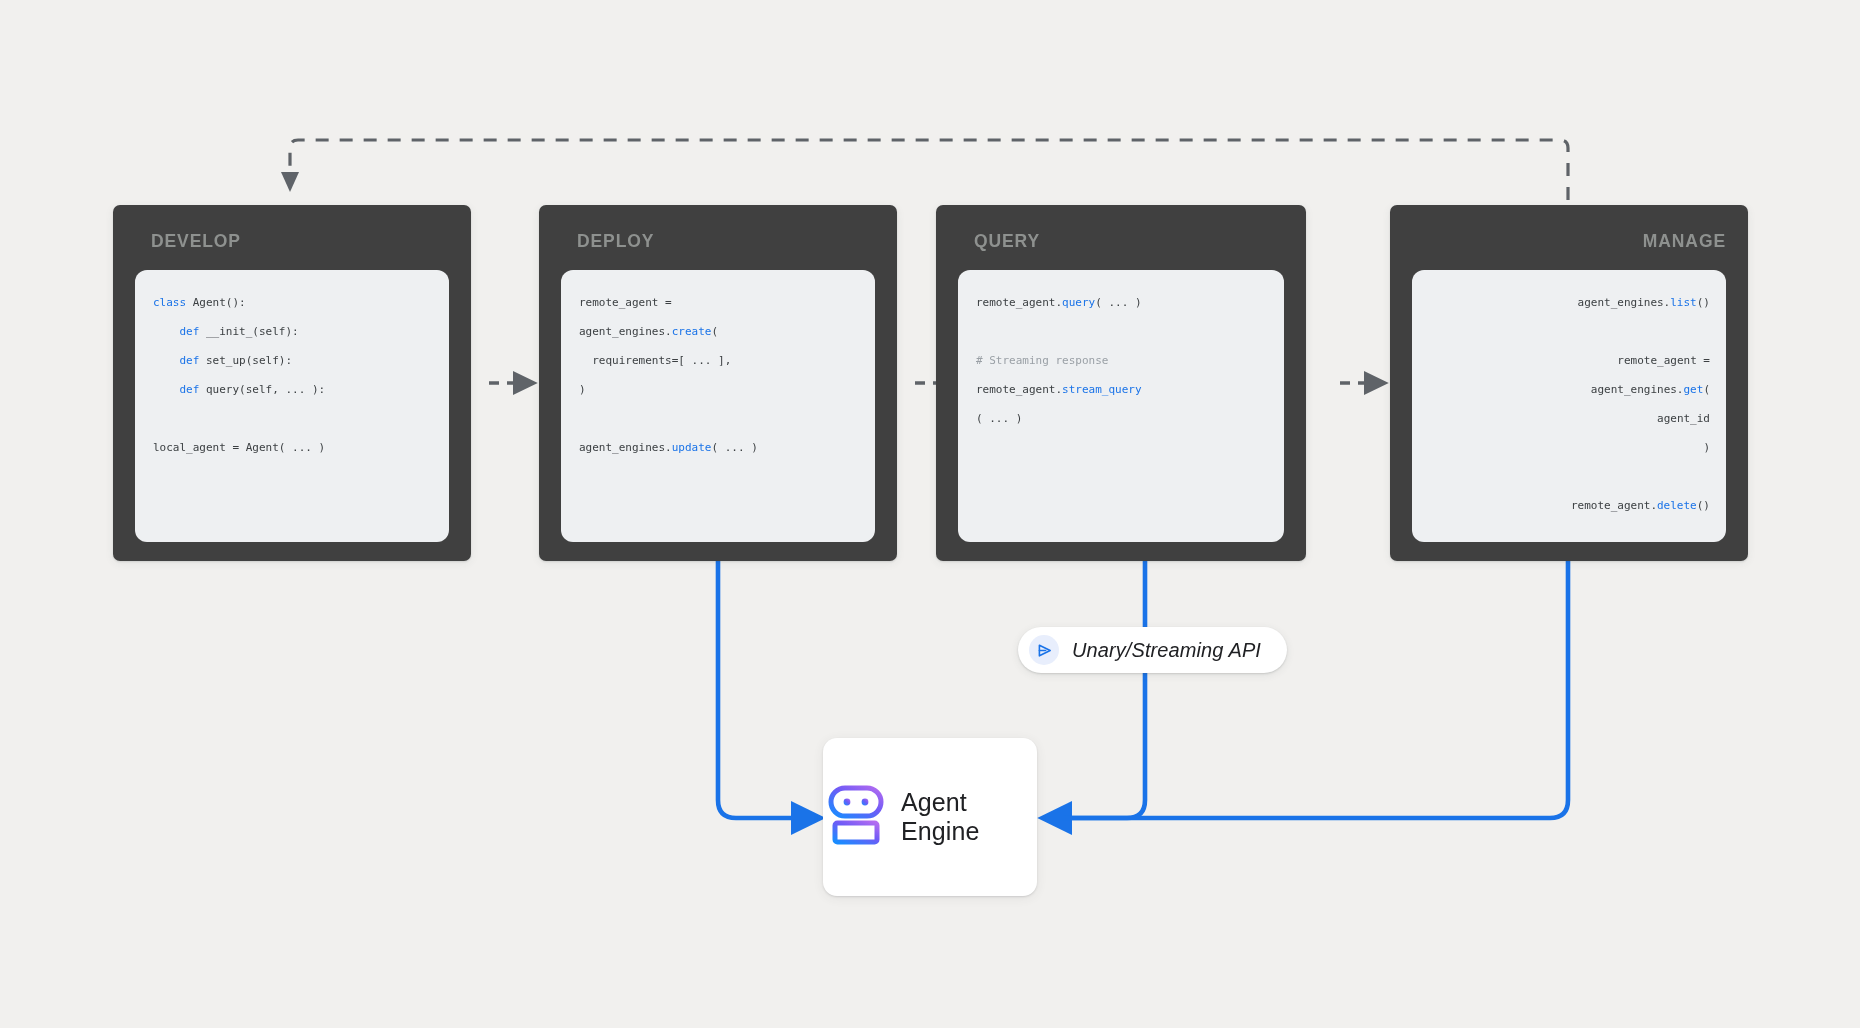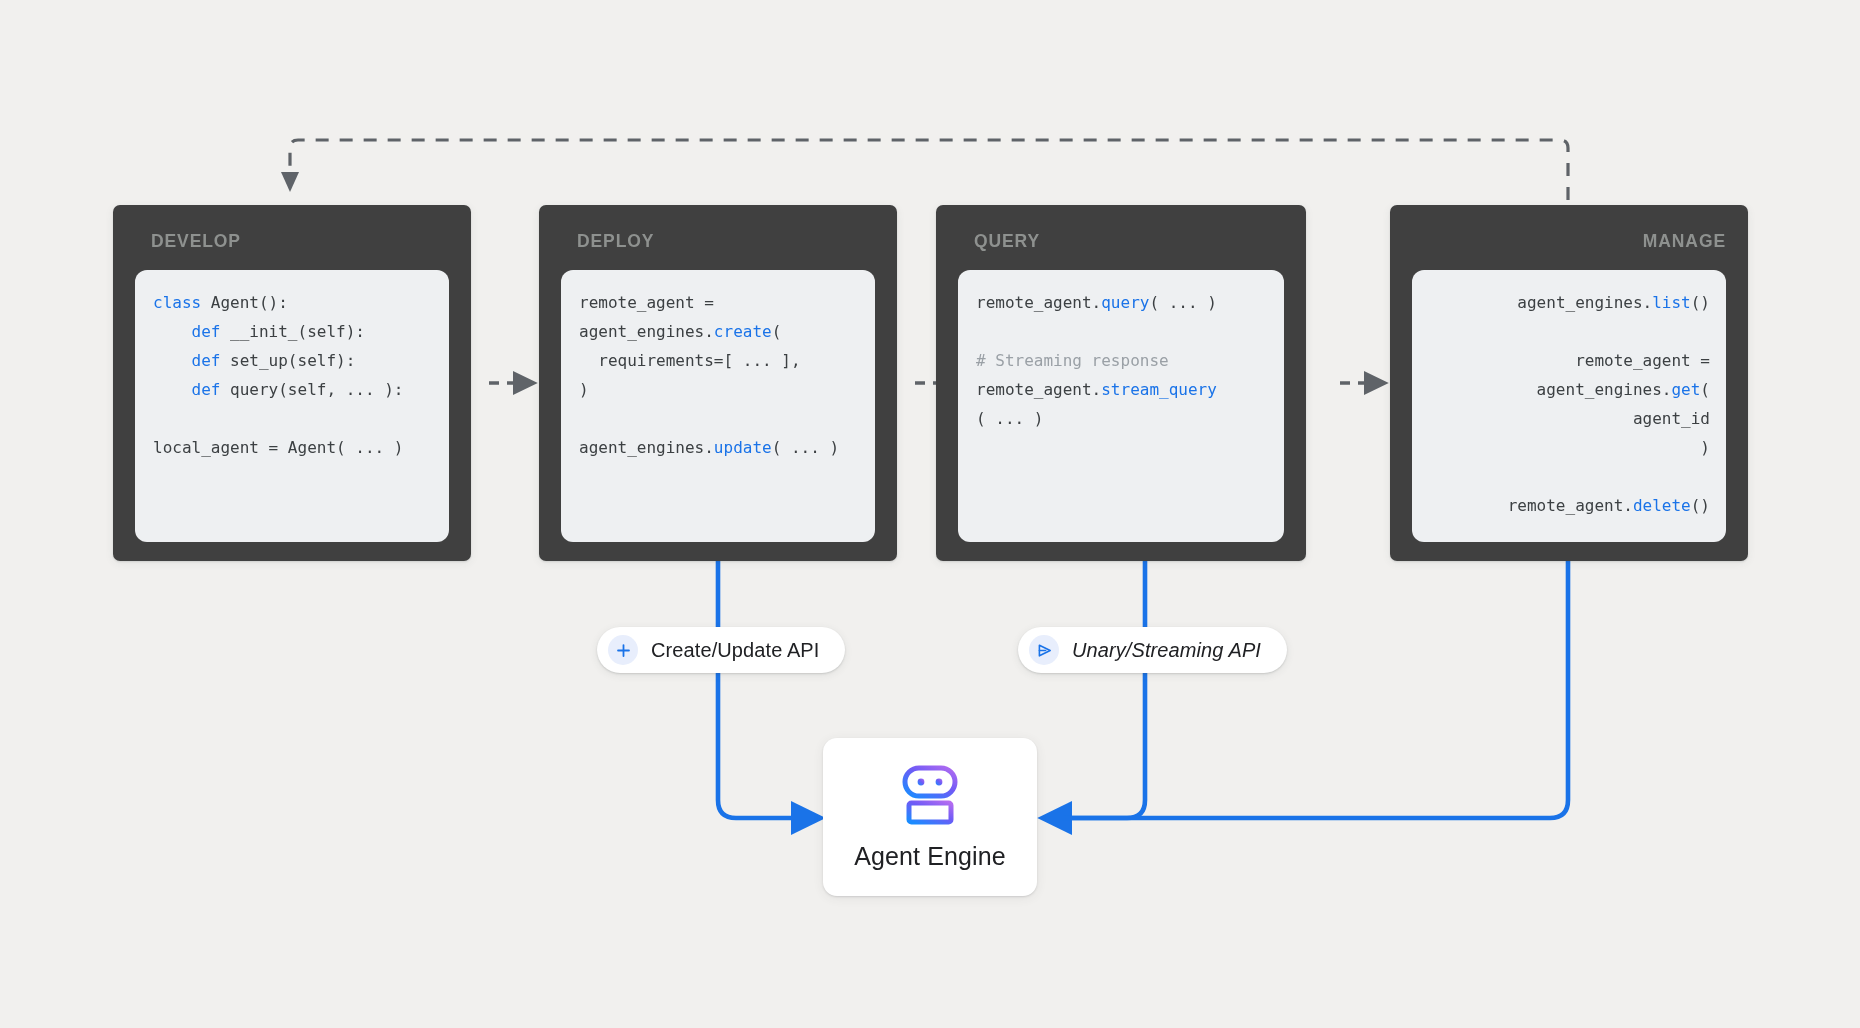--- a/index.html
+++ b/index.html
@@ -43,21 +43,21 @@
     letter-spacing: .9px;
     color: #8e918f;
     font-weight: 600;
     margin: 4px 0 18px 16px;
   }
   .code {
     background: #eef0f2;
     border-radius: 12px;
     padding: 18px 16px 18px 18px;
     font-family: "DejaVu Sans Mono", "Liberation Mono", monospace;
-    font-size: 16px;
+    font-size: 11px;
     line-height: 29px;
     color: #3c4043;
     white-space: pre;
     box-sizing: border-box;
   }
   .code .kw  { color: #1a73e8; }
   .code .fn  { color: #1a73e8; }
   .code .cm  { color: #9aa0a6; }
 
   #card-develop { left: 113px;  top: 205px; width: 358px;  height: 356px; }
@@ -107,21 +107,21 @@
   #agent-engine {
     position: absolute;
     left: 823px;
     top: 738px;
     width: 214px;
     height: 158px;
     background: #ffffff;
     border-radius: 14px;
     box-shadow: 0 1px 2px rgba(60,64,67,.16), 0 2px 11px rgba(60,64,67,.08);
     display: flex;
-    flex-direction: column;
+    flex-direction: row;
     align-items: center;
     justify-content: center;
     gap: 12px;
     box-sizing: border-box;
   }
   #agent-engine .ae-label {
     font-size: 25px;
     color: #202124;
     letter-spacing: .1px;
   }
@@ -190,28 +190,20 @@
   <div class="card" id="card-query">
     <div class="card-title">QUERY</div>
     <div class="code"><div><span>remote_agent.</span><span class="fn">query</span><span>( ... )</span></div><div>&nbsp;</div><div><span class="cm"># Streaming response</span></div><div><span>remote_agent.</span><span class="fn">stream_query</span></div><div><span>( ... )</span></div></div>
   </div>
 
   <div class="card" id="card-manage">
     <div class="card-title">MANAGE</div>
     <div class="code"><div><span>agent_engines.</span><span class="fn">list</span><span>()</span></div><div>&nbsp;</div><div><span>remote_agent =</span></div><div><span>agent_engines.</span><span class="fn">get</span><span>(</span></div><div><span>  agent_id</span></div><div><span>)</span></div><div>&nbsp;</div><div><span>remote_agent.</span><span class="fn">delete</span><span>()</span></div></div>
   </div>
 
-  <div class="pill" id="pill-create">
-    <span class="pill-icon">
-      <svg width="17" height="17" viewBox="0 0 18 18">
-        <path d="M9 3.2 V14.8 M3.2 9 H14.8" stroke="#1a73e8" stroke-width="1.9" stroke-linecap="round" fill="none"></path>
-      </svg>
-    </span>
-    <span class="pill-label">Create/Update API</span>
-  </div>
 
   <div class="pill" id="pill-unary">
     <span class="pill-icon">
       <svg width="17" height="17" viewBox="0 0 18 18">
         <path d="M3.6 3.4 L15 9 L3.6 14.6 Z" stroke="#1a73e8" stroke-width="1.7" fill="none" stroke-linejoin="round"></path>
         <path d="M3.6 9 H10.2" stroke="#1a73e8" stroke-width="1.7" stroke-linecap="round"></path>
       </svg>
     </span>
     <span class="pill-label">Unary/Streaming API</span>
   </div>

